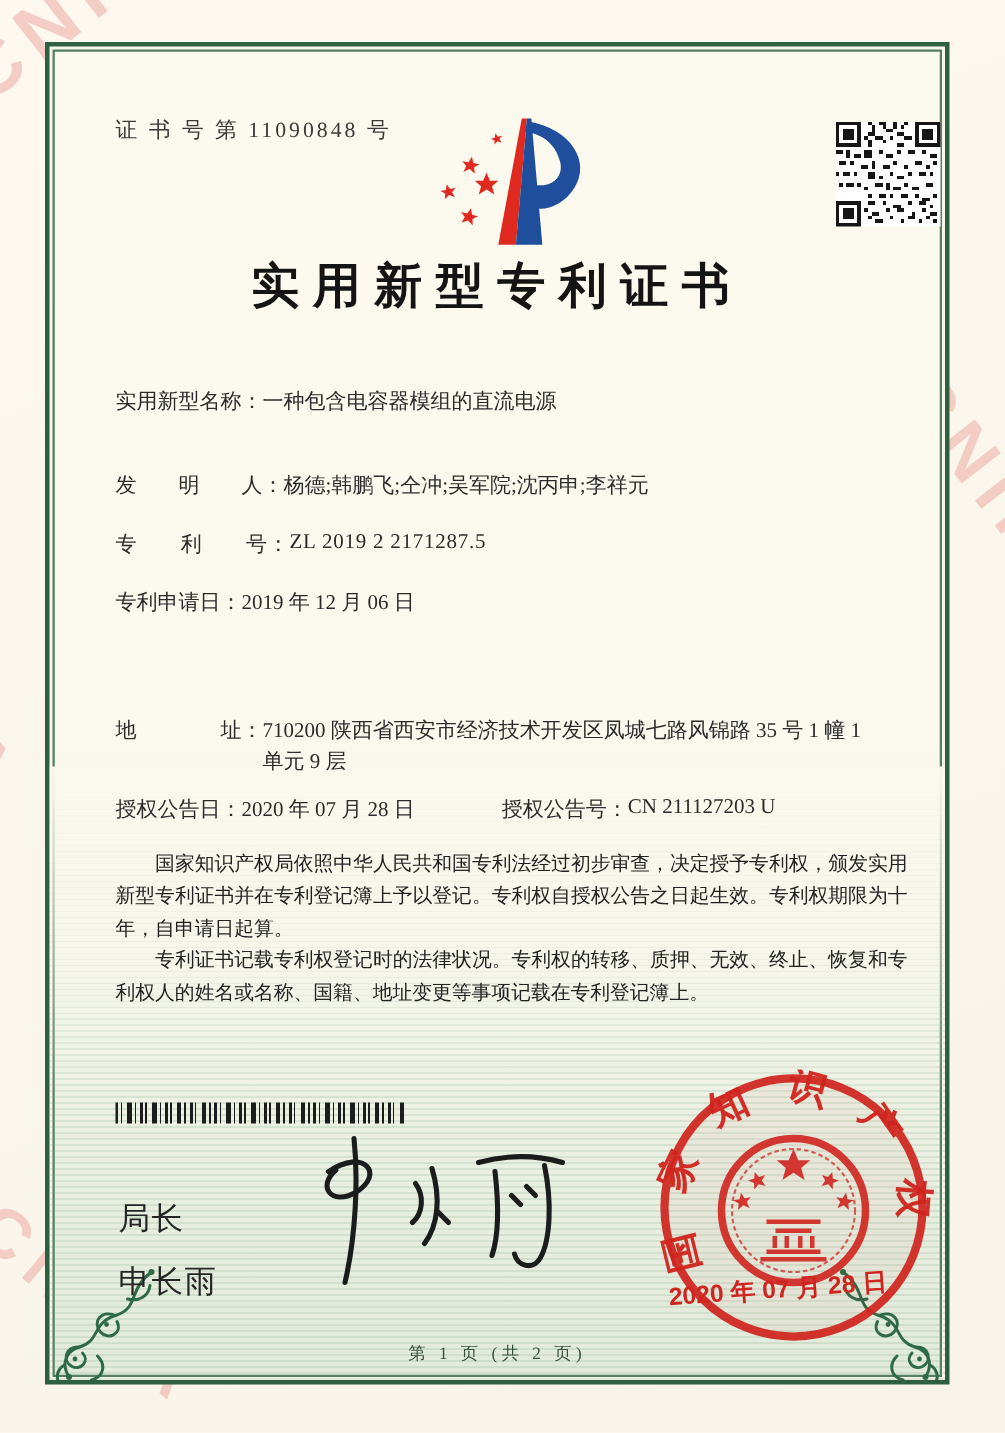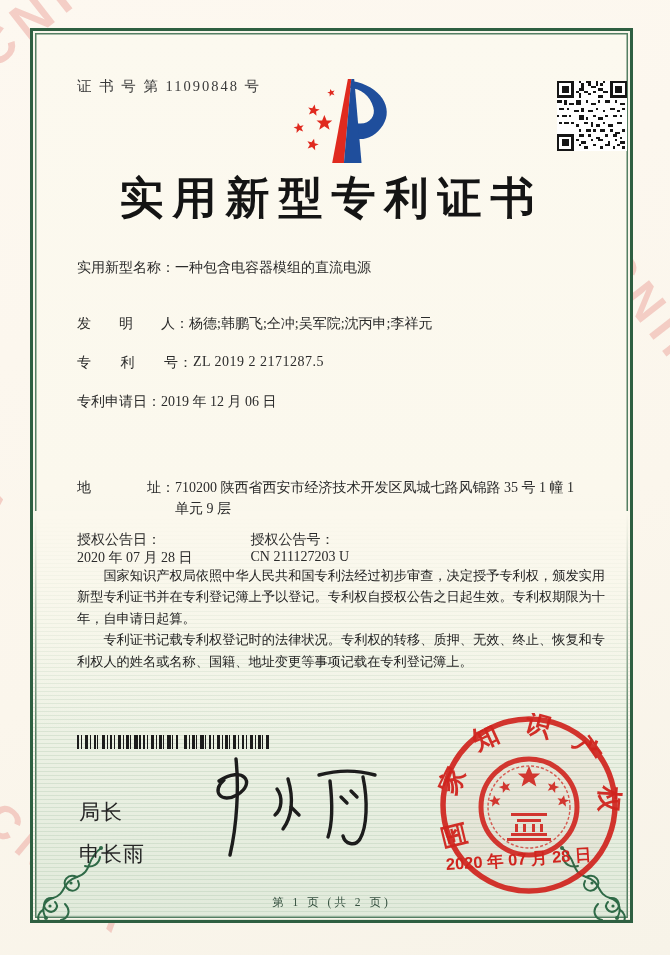--- a/index.html
+++ b/index.html
@@ -22,34 +22,34 @@
     background:repeating-linear-gradient(0deg, rgba(115,158,122,0.17) 0 1px, transparent 1px 4px); }
   .stripes::before { content:""; position:absolute; left:0; right:0; top:0; height:55%;
     background:linear-gradient(to bottom,#fbf8ed 0%, rgba(251,248,237,0) 100%); }
 
   .cert-no { position:absolute; left:44px; top:46px; font-size:14.5px; letter-spacing:2px; color:#3a3a3a; }
 
   .logo { position:absolute; left:244px; top:46px; width:128px; height:90px; }
   .qr { position:absolute; left:524px; top:50px; width:70px; height:70px; }
 
   .title { position:absolute; left:0; right:0; top:138px; text-align:center;
-    font-size:44px; font-weight:bold; letter-spacing:9px; color:#141414; }
+    font-size:32px; font-weight:bold; letter-spacing:9px; color:#141414; }
 
   .field { position:absolute; left:44px; right:40px; font-size:14px; color:#2b2b2b; display:flex; }
   .field .lbl { white-space:pre; flex:0 0 auto; }
   .field .val { flex:1 1 auto; }
   .f-name      { top:228px; }
   .f-inventors { top:284px; }
   .f-patno     { top:323px; letter-spacing:0.5px; }
   .f-filing    { top:362px;justify-content:flex-end; }
   .f-patentee  { top:404px; }
   .f-address   { top:446px; line-height:1.5; }
   .f-address .val { max-width:420px; }
   .f-grant     { top:500px; }
-  .f-grant .pair { display:flex;flex-direction:column; }
+  .f-grant .pair { display:flex; }
   .f-grant .gap { width:58px; }
 
   .paras { position:absolute; left:44px; top:534px; width:528px; font-size:13.2px;
     line-height:1.62; color:#222; text-align:justify; }
   .paras p { text-indent:2em;font-family:Liberation Serif, serif; }
 
   .barcode { position:absolute; left:44px; top:704px; width:194px; height:14px;
     background:repeating-linear-gradient(90deg,#1c1c1c 0 2px,transparent 2px 3.5px,#1c1c1c 3.5px 4.5px,transparent 4.5px 8px,#1c1c1c 8px 11px,transparent 11px 13px,#1c1c1c 13px 14px,transparent 14px 16.5px); }
 
   .signer { position:absolute; left:46px; top:760px; font-family:Liberation Serif, serif;

